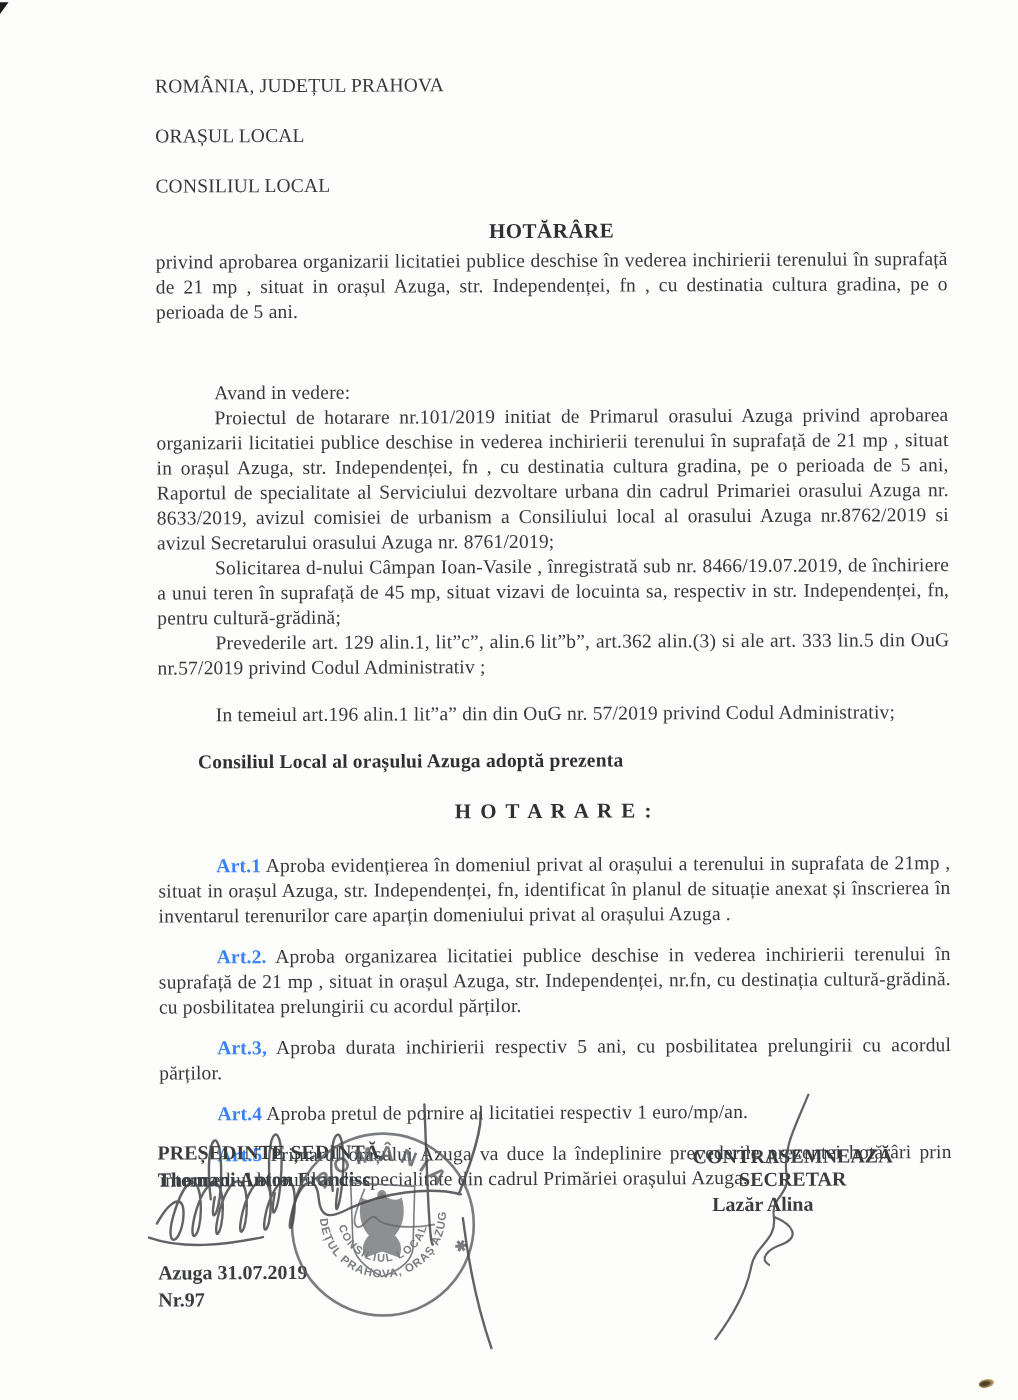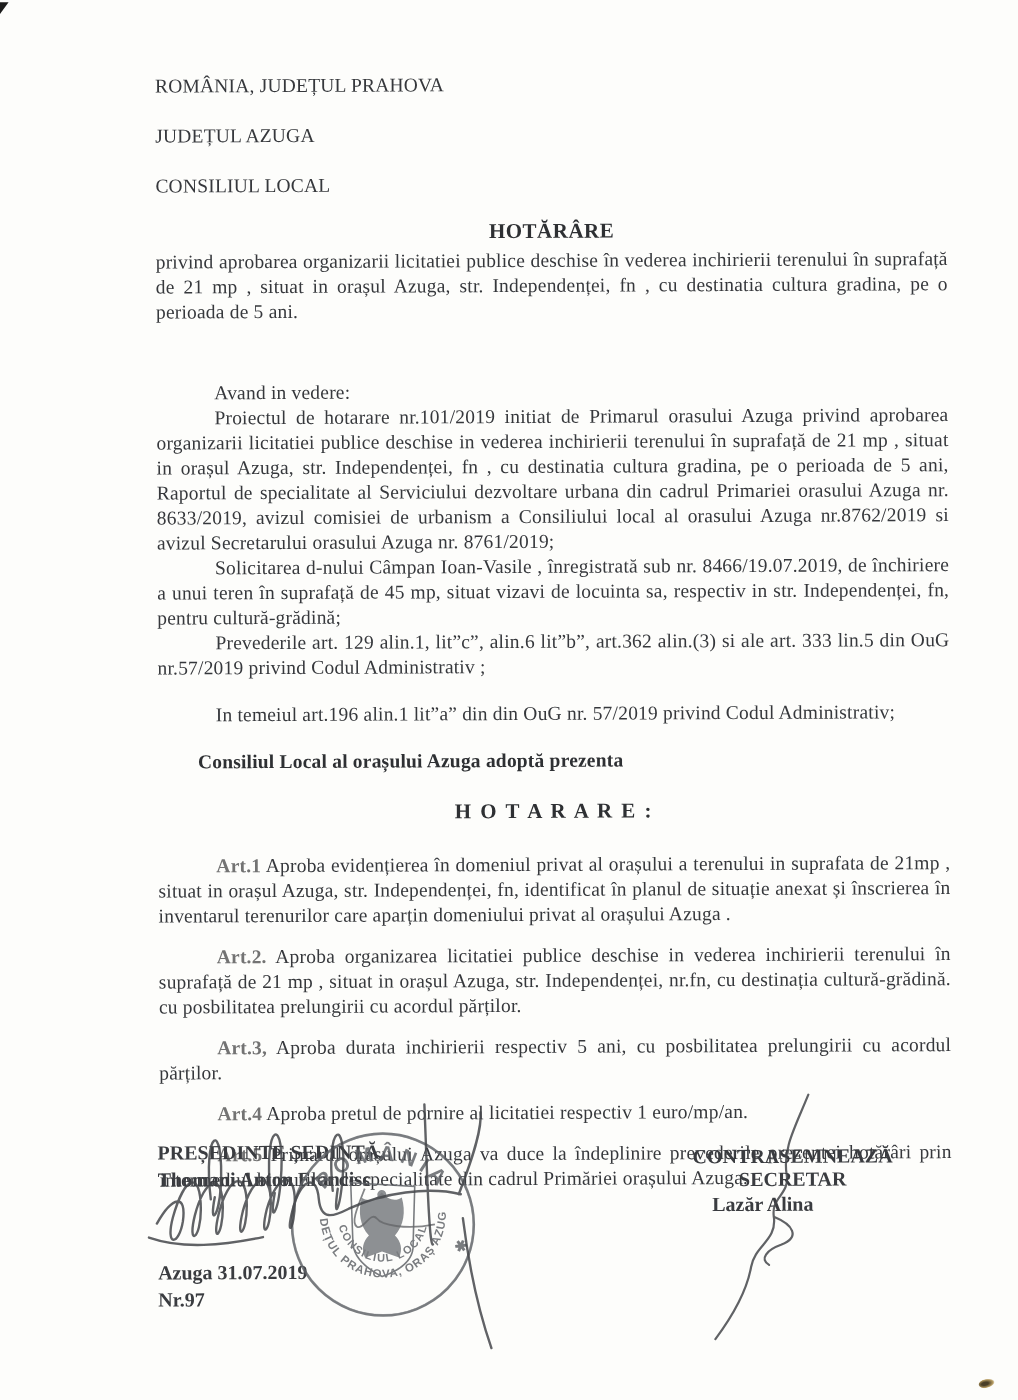--- a/index.html
+++ b/index.html
@@ -31,21 +31,21 @@
   .avand{margin-top:56px;text-indent:58px;}
   .para{text-indent:58px;}
   .legal{margin-top:22px;text-indent:58px;}
   .adopt{margin-top:22px;margin-left:40px;font-weight:bold;color:#2e3033;text-align:left;}
   .decision{
     margin-top:26px;text-align:center;font-weight:bold;font-size:21px;
     color:#2e3033;letter-spacing:2px;
   }
   .art{margin-top:16px;text-indent:58px;}
   .art.first{margin-top:28px;}
-  .art b{color:#737373;}
+  .art b{color:#3b82f6;}
   .sig-left{position:absolute;left:155px;top:1138px;width:330px;font-size:20px;line-height:27px;font-weight:bold;color:#3a3c40;}
   .sig-left .date{margin-top:66px;}
   .sig-right{position:absolute;left:645px;top:1146px;width:290px;text-align:center;font-size:20px;font-weight:bold;color:#3a3c40;}
   .sig-right .title{word-spacing:7px;}
   .sig-right .name{margin-top:2px;margin-right:60px;}
   .stamp{position:absolute;left:282px;top:1126px;opacity:.82;}
   .sig-svg{position:absolute;pointer-events:none;}
   .corner-mark{
     position:absolute;left:0;top:0;width:0;height:0;
     border-left:11px solid #1b1b1b;border-bottom:15px solid transparent;
@@ -58,21 +58,21 @@
 </style>
 </head>
 <body>
 
 <div class="sheet">
 
   <div class="corner-mark"></div>
 
   <div class="content">
     <div class="hdr"><span>ROMÂNIA, JUDEȚUL PRAHOVA</span><br>
-      <span>JUDEȚUL AZUGA</span><br>
+      <span>ORAȘUL LOCAL</span><br>
       <span>CONSILIUL LOCAL</span>
     </div>
 
     <div class="doc-title">HOTĂRÂRE</div>
 
     <p class="intro">privind aprobarea organizarii licitatiei publice deschise în vederea inchirierii terenului în suprafață de 21 mp , situat in orașul Azuga, str. Independenței, fn , cu destinatia cultura gradina, pe o perioada de 5 ani.</p>
 
     <p class="avand">Avand in vedere:</p>
     <p class="para">Proiectul de hotarare nr.101/2019 initiat de Primarul orasului Azuga privind aprobarea organizarii licitatiei publice deschise in vederea inchirierii terenului în suprafață de 21 mp , situat in orașul Azuga, str. Independenței, fn , cu destinatia cultura gradina, pe o perioada de 5 ani, Raportul de specialitate al Serviciului dezvoltare urbana din cadrul Primariei orasului Azuga nr. 8633/2019, avizul comisiei de urbanism a Consiliului local al orasului Azuga nr.8762/2019 si avizul Secretarului orasului Azuga nr. 8761/2019;</p>
     <p class="para">Solicitarea d-nului Câmpan Ioan-Vasile , înregistrată sub nr. 8466/19.07.2019, de închiriere a unui teren în suprafață de 45 mp, situat vizavi de locuinta sa, respectiv in str. Independenței, fn, pentru cultură-grădină;</p>

